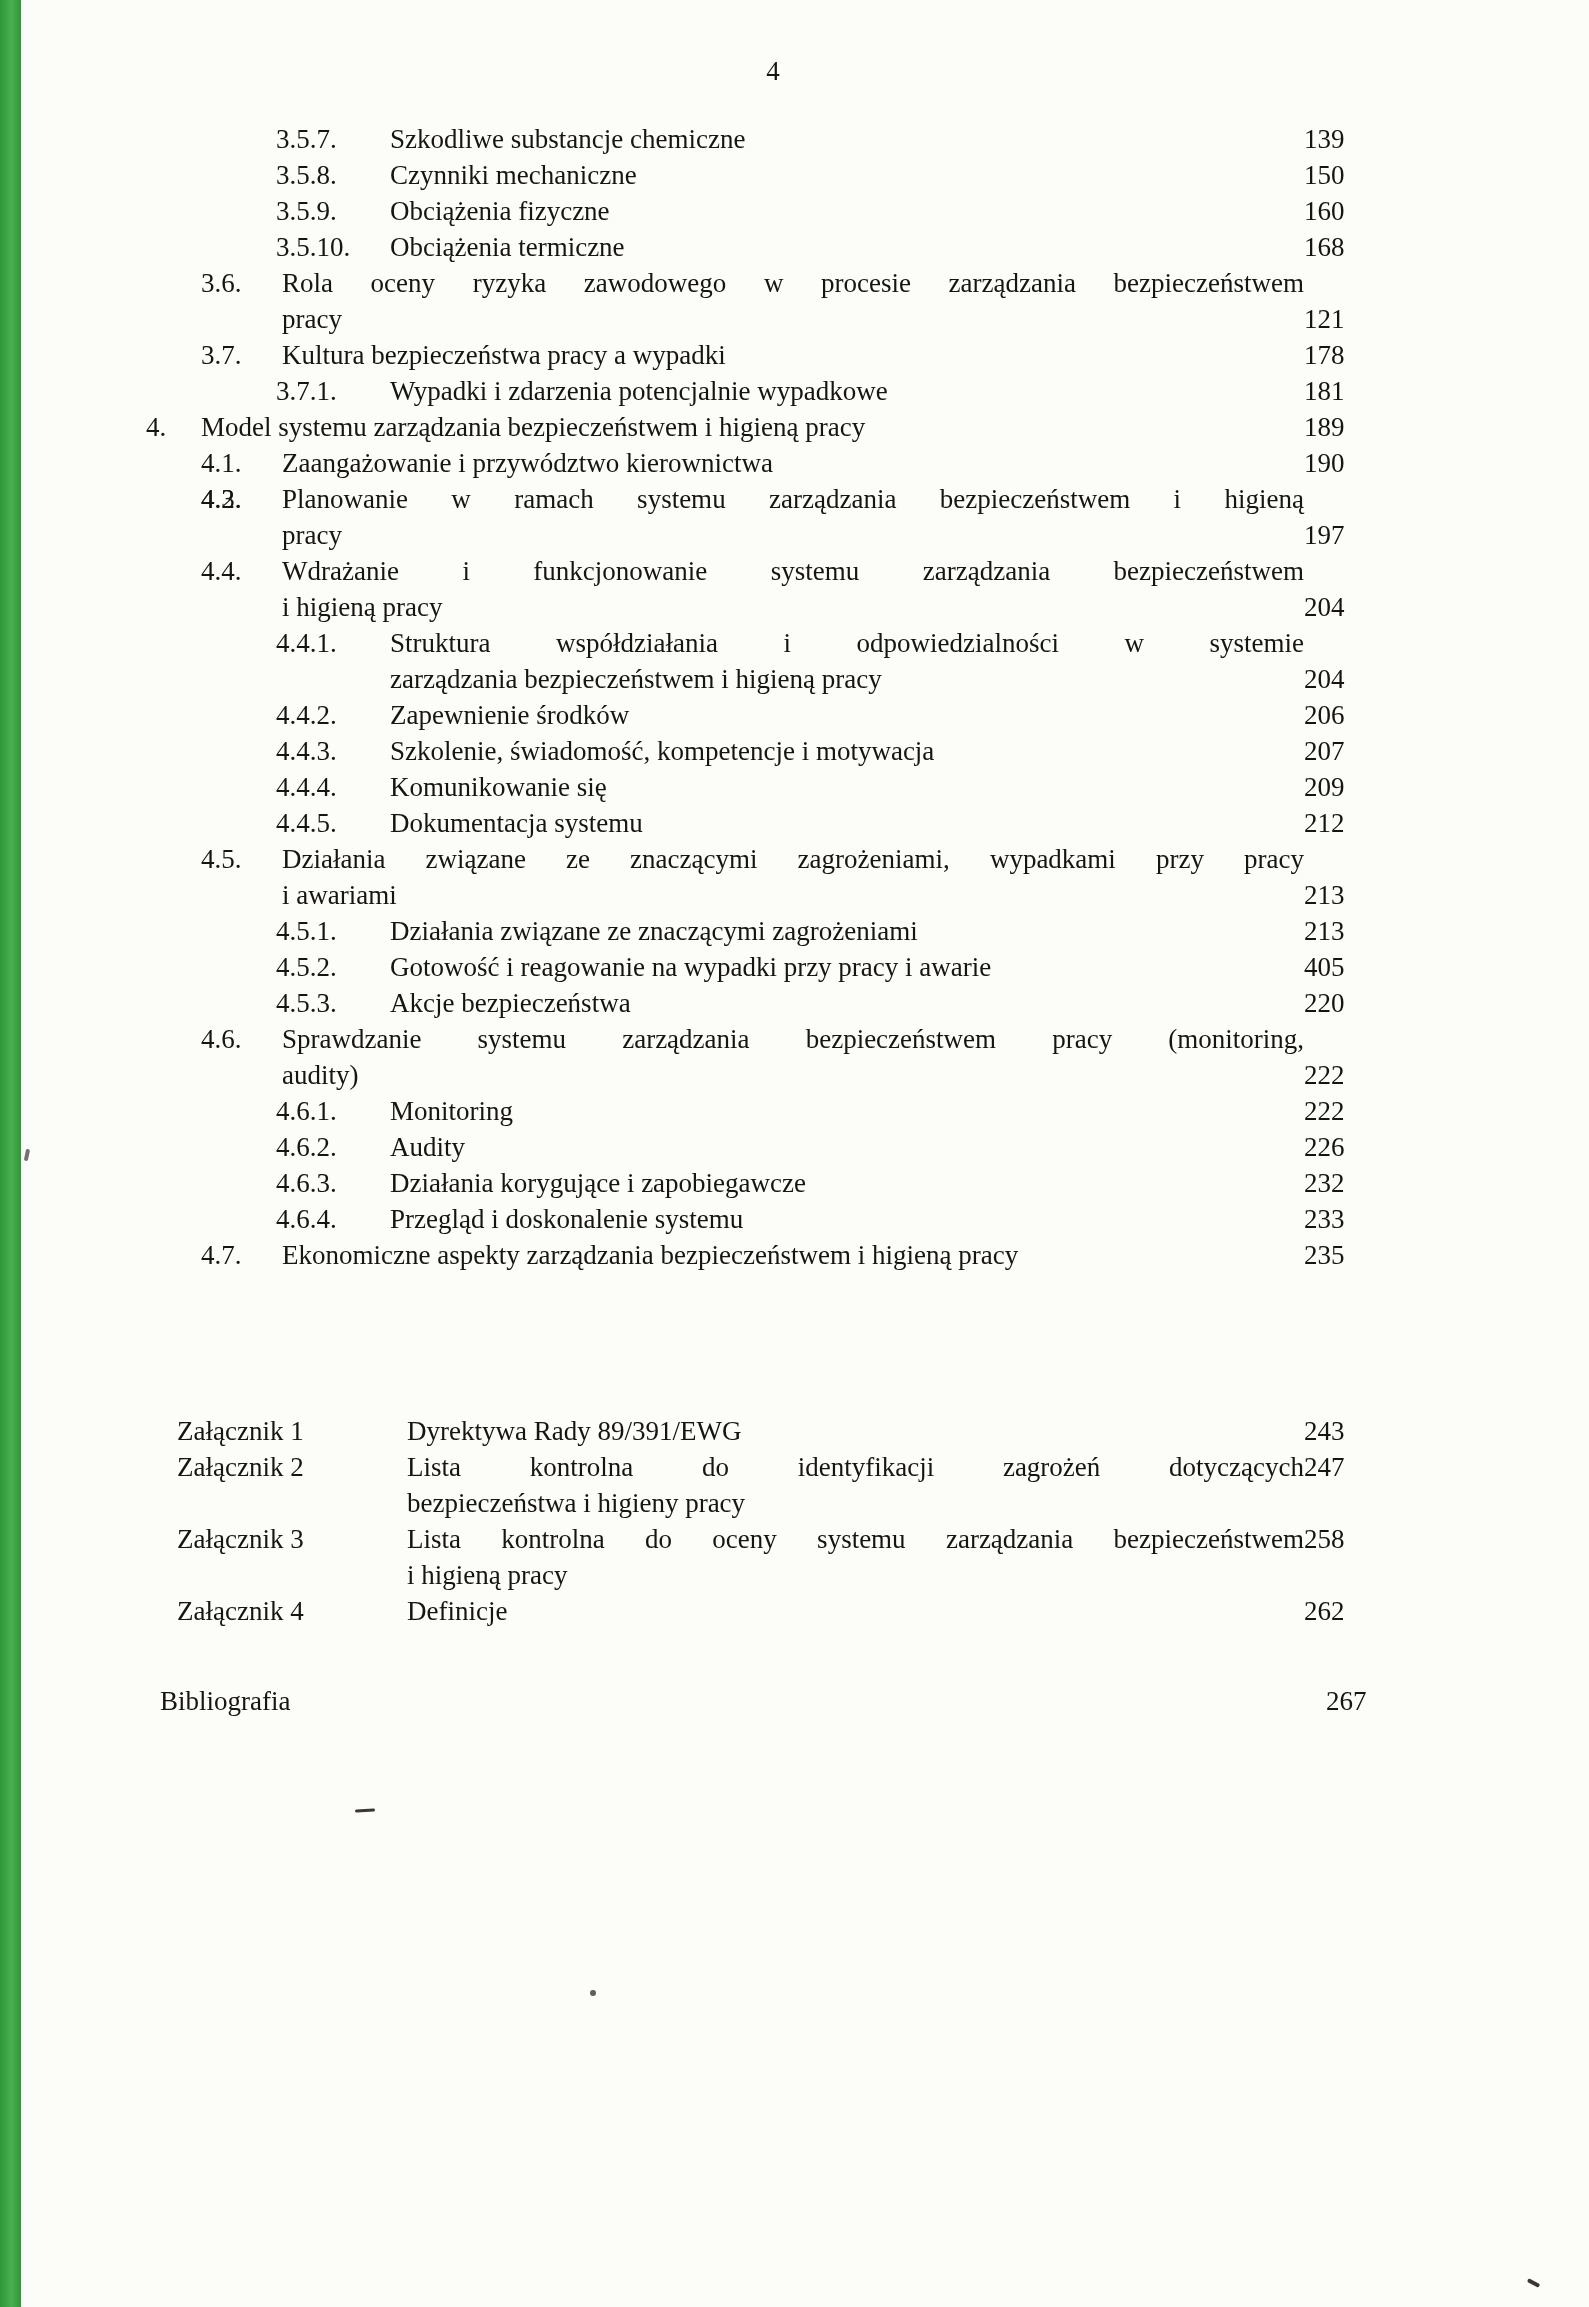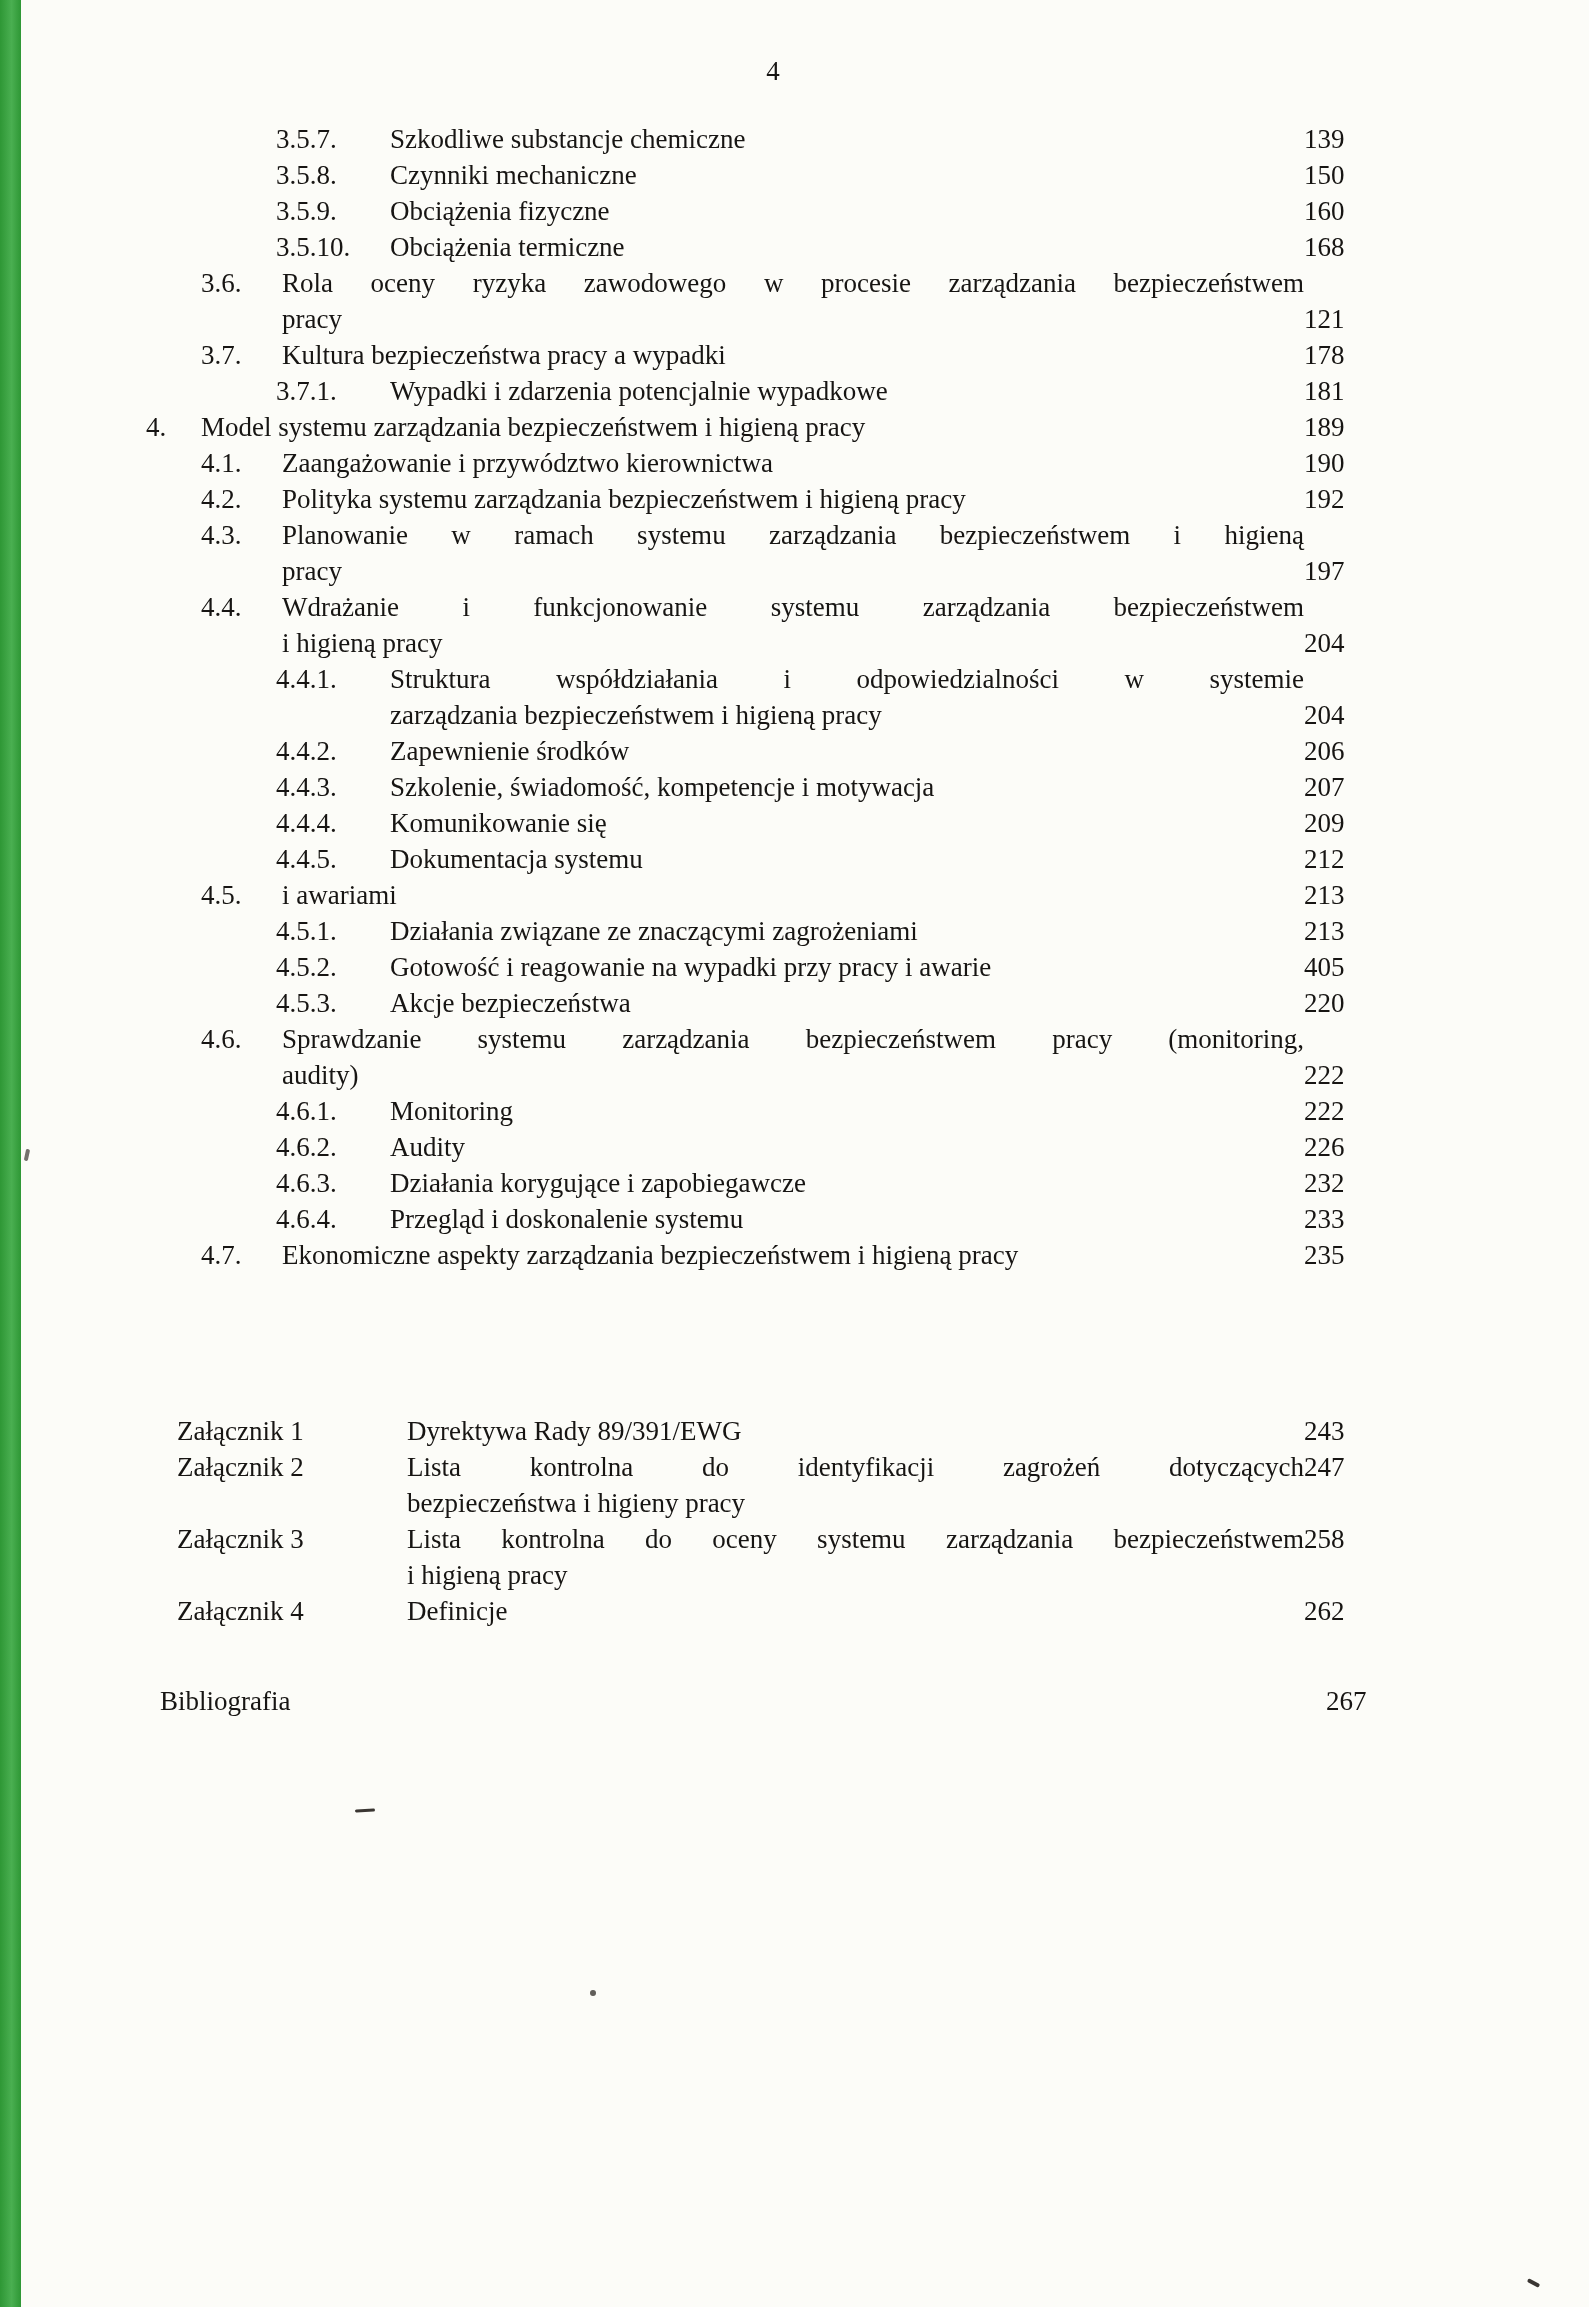--- a/index.html
+++ b/index.html
@@ -95,21 +95,20 @@
       <div class="entry lvl0">
         <span class="num">4.</span>
         <div class="line">Model systemu zarządzania bezpieczeństwem i higieną pracy<span class="pg">189</span></div>
       </div>
       <div class="entry lvl1">
         <span class="num">4.1.</span>
         <div class="line">Zaangażowanie i przywództwo kierownictwa<span class="pg">190</span></div>
       </div>
       <div class="entry lvl1">
         <span class="num">4.2.</span>
-        <div class="line">Polityka systemu zarządzania bezpieczeństwem i higieną pracy<span class="pg">192</span></div>
       </div>
       <div class="entry lvl1">
         <span class="num">4.3.</span>
         <div class="line just">Planowanie w ramach systemu zarządzania bezpieczeństwem i higieną</div>
         <div class="line">pracy<span class="pg">197</span></div>
       </div>
       <div class="entry lvl1">
         <span class="num">4.4.</span>
         <div class="line just">Wdrażanie i funkcjonowanie systemu zarządzania bezpieczeństwem</div>
         <div class="line">i higieną pracy<span class="pg">204</span></div>
@@ -130,20 +129,21 @@
       <div class="entry lvl2">
         <span class="num">4.4.4.</span>
         <div class="line">Komunikowanie się<span class="pg">209</span></div>
       </div>
       <div class="entry lvl2">
         <span class="num">4.4.5.</span>
         <div class="line">Dokumentacja systemu<span class="pg">212</span></div>
       </div>
       <div class="entry lvl1">
         <span class="num">4.5.</span>
+        <div class="line just">Działania związane ze znaczącymi zagrożeniami, wypadkami przy pracy</div>
         <div class="line">i awariami<span class="pg">213</span></div>
       </div>
       <div class="entry lvl2">
         <span class="num">4.5.1.</span>
         <div class="line">Działania związane ze znaczącymi zagrożeniami<span class="pg">213</span></div>
       </div>
       <div class="entry lvl2">
         <span class="num">4.5.2.</span>
         <div class="line">Gotowość i reagowanie na wypadki przy pracy i awarie<span class="pg">405</span></div>
       </div>

